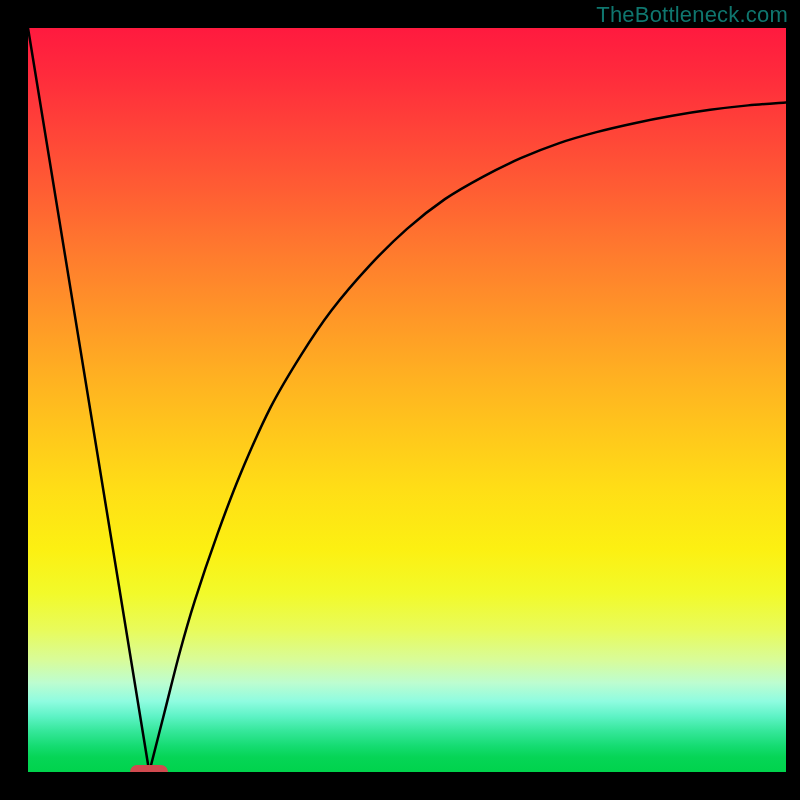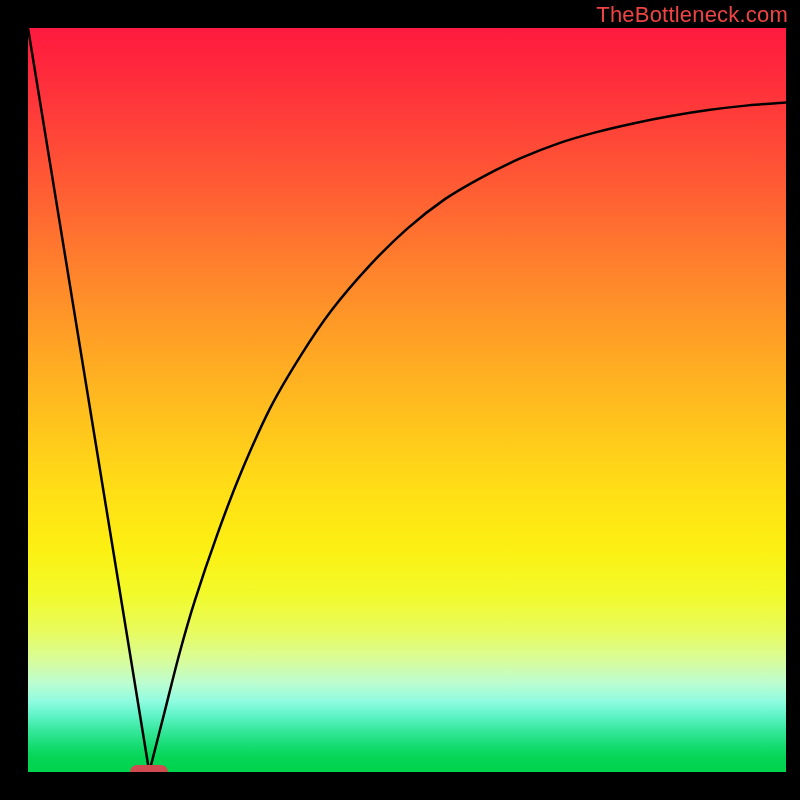--- a/index.html
+++ b/index.html
@@ -64,21 +64,21 @@
     position: absolute;
     height: 14px;
     border-radius: 7px;
     background: #d14a4f;
     bottom: -7px;
   }
   .watermark {
     position: absolute;
     top: 2px;
     right: 12px;
-    color: #ef4444;
+    color: #0f766e;
     font-size: 22px;
     font-weight: 500;
     letter-spacing: 0.2px;
   }
 </style>
 </head>
 <body>
 
 <div class="watermark">TheBottleneck.com</div>
 

